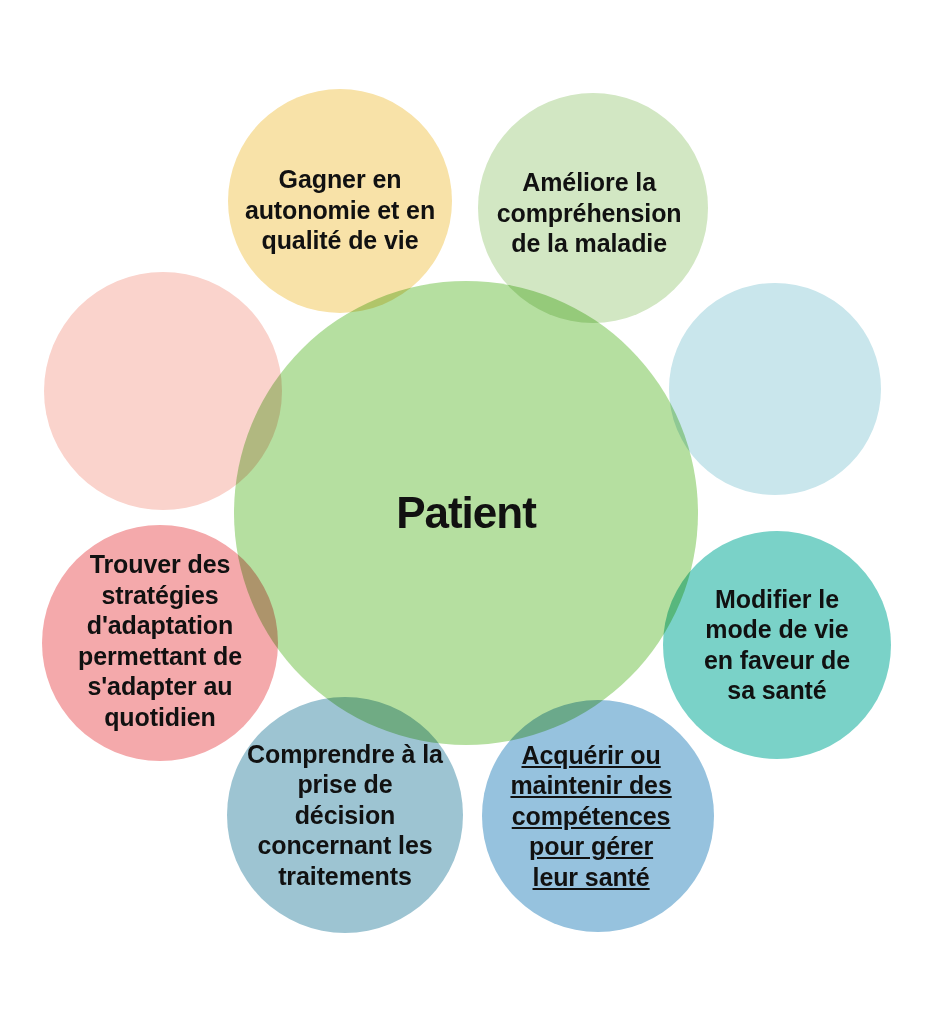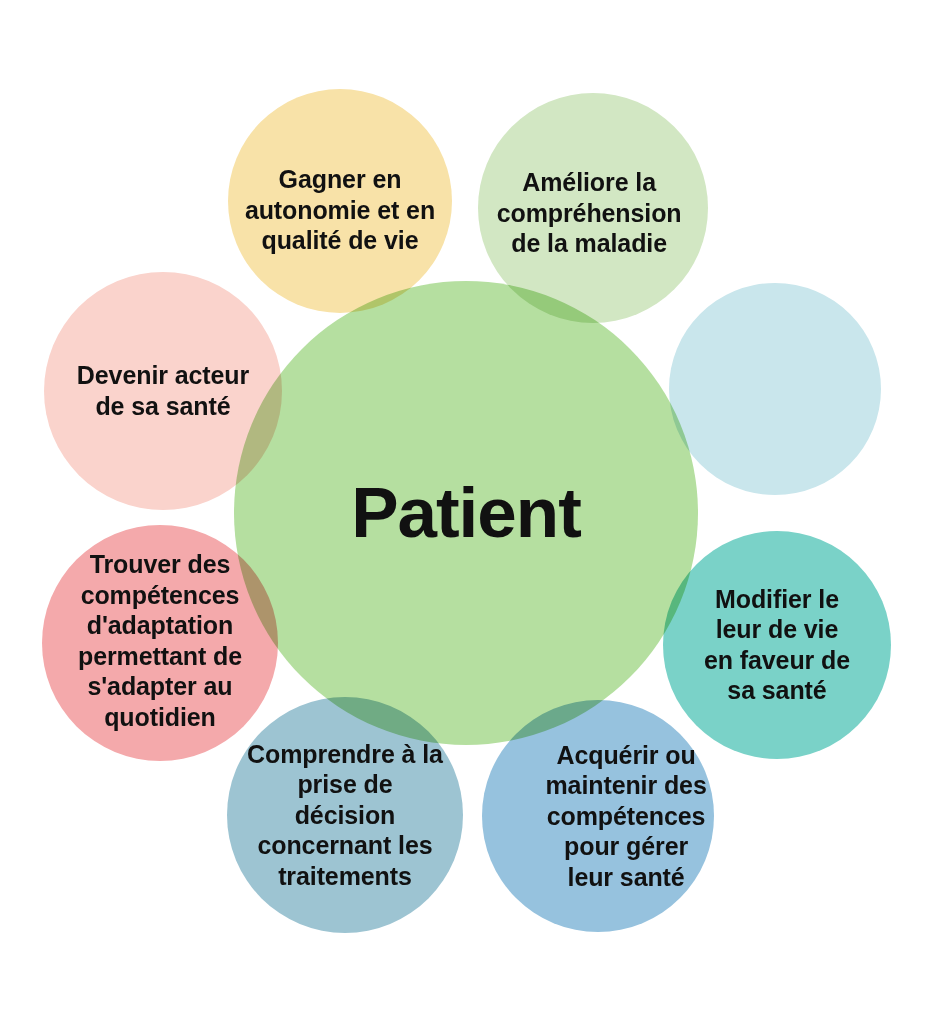--- a/index.html
+++ b/index.html
@@ -53,21 +53,21 @@
     letter-spacing: -0.1px;
     pointer-events: auto;
     white-space: pre-line;
     padding: 0 6px;
     box-sizing: border-box;
   }
   .satellite-label {
     font-size: 25px;
   }
   .center-label {
-    font-size: 71px;
+    font-size: 44px;
     letter-spacing: -1px;
     line-height: 1;
   }
 </style>
 </head>
 <body>
 
 <div id="diagram-stage" style="background: rgb(255, 255, 255);">
 
   <div class="circle-layer">
@@ -83,37 +83,35 @@
   </div>
 
   <div class="label-layer">
     <div class="bubble-label satellite-label" style="left: 230.8px; top: 120.4px; width: 218.4px; height: 179.2px;">Gagner en
 autonomie et en
 qualité de vie</div>
     <div class="bubble-label satellite-label" style="left: 477px; top: 121px; width: 224.25px; height: 184px;">Améliore la
 compréhension
 de la maladie</div>
     <div class="bubble-label satellite-label" style="left: 665.85px; top: 553.8px; width: 222.3px; height: 182.4px;">Modifier le
-leur de vie
+mode de vie
 en faveur de
 sa santé</div>
-    <div class="bubble-label satellite-label" style="left: 513px; top: 723.2px; width: 226.2px; height: 185.6px;">Acquérir ou
+    <div class="bubble-label satellite-label" style="left: 478px; top: 723.2px; width: 226.2px; height: 185.6px; text-decoration: underline;">Acquérir ou
 maintenir des
 compétences
 pour gérer
 leur santé</div>
     <div class="bubble-label satellite-label" style="left: 229.95px; top: 720.6px; width: 230.1px; height: 188.8px;">Comprendre à la
 prise de
 décision
 concernant les
 traitements</div>
     <div class="bubble-label satellite-label" style="left: 44.95px; top: 546.6px; width: 230.1px; height: 188.8px;">Trouver des
-compétences
+stratégies
 d'adaptation
 permettant de
 s'adapter au
 quotidien</div>
-    <div class="bubble-label satellite-label" style="left: 46.975px; top: 295.8px; width: 232.05px; height: 190.4px;">Devenir acteur
-de sa santé</div>
     <div class="bubble-label center-label" style="left: 239.8px; top: 327.4px; width: 452.4px; height: 371.2px;">Patient</div>
   </div>
 
 </div>
 
 </body></html>

